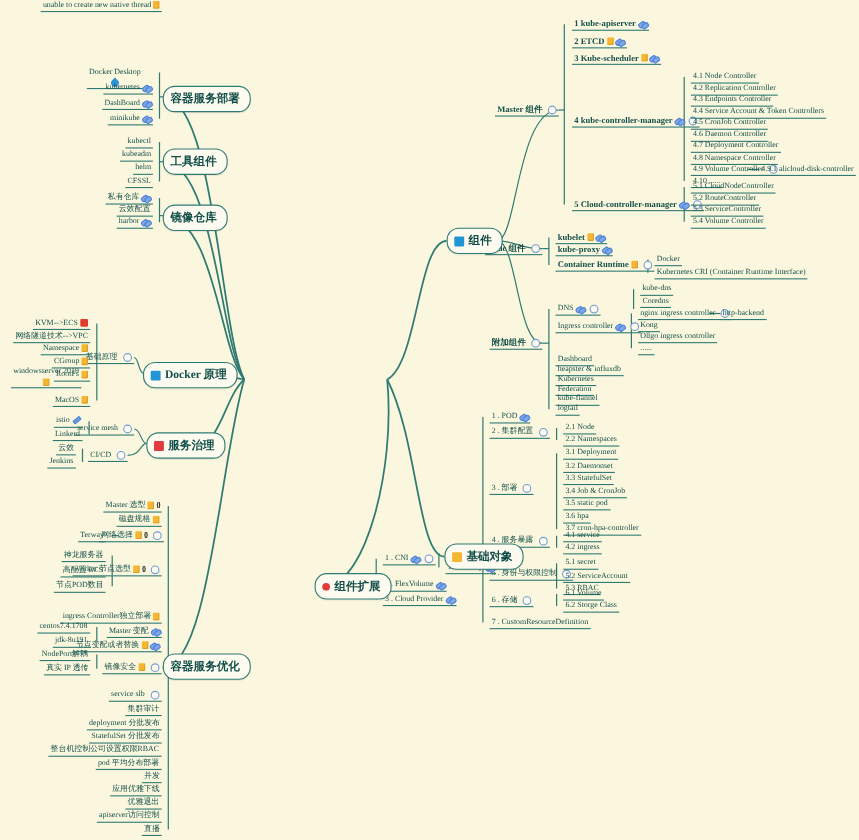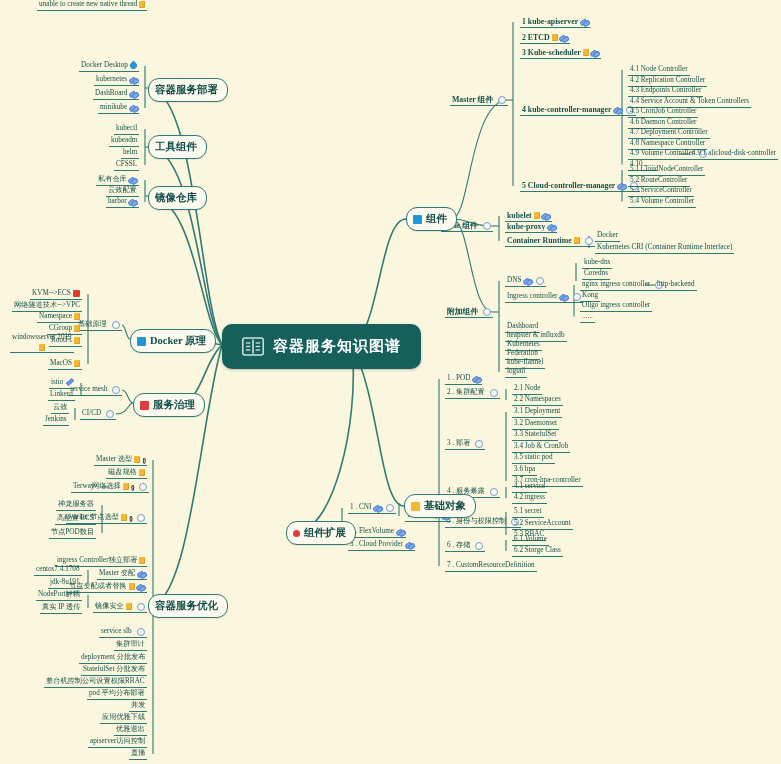--- a/index.html
+++ b/index.html
@@ -141,35 +141,20 @@
       <path d="M 222,345 C 200,310 195,147 148,147" fill="none" stroke="#2f7b73" stroke-width="1.6"></path>
       <path d="M 222,345 C 200,320 195,196 148,196" fill="none" stroke="#2f7b73" stroke-width="1.6"></path>
       <path d="M 222,345 C 205,342 200,339 178,339" fill="none" stroke="#2f7b73" stroke-width="1.6"></path>
       <path d="M 222,345 C 205,360 200,403 181,403" fill="none" stroke="#2f7b73" stroke-width="1.6"></path>
       <path d="M 222,345 C 200,420 190,607 148,607" fill="none" stroke="#2f7b73" stroke-width="1.6"></path>
       <path d="M 352,345 C 380,330 380,219 406,219" fill="none" stroke="#2f7b73" stroke-width="1.6"></path>
       <path d="M 352,345 C 380,400 380,506 404,506" fill="none" stroke="#2f7b73" stroke-width="1.6"></path>
       <path d="M 352,345 C 360,430 330,530 300,530" fill="none" stroke="#2f7b73" stroke-width="1.6"></path>
     </svg>
 
-  <div class="center-node" id="center" style="left:222px;top:324px;">
-    <span class="bookicon">
-      <svg viewBox="0 0 22 19" width="22" height="19">
-        <rect x="0.8" y="1" width="20.4" height="17" rx="2" fill="none" stroke="#cfe3e0" stroke-width="1.5"></rect>
-        <line x1="11" y1="2.5" x2="11" y2="16.5" stroke="#cfe3e0" stroke-width="1.6"></line>
-        <line x1="4" y1="6" x2="8.3" y2="6" stroke="#cfe3e0" stroke-width="1.3"></line>
-        <line x1="4" y1="9.5" x2="8.3" y2="9.5" stroke="#cfe3e0" stroke-width="1.3"></line>
-        <line x1="4" y1="13" x2="8.3" y2="13" stroke="#cfe3e0" stroke-width="1.3"></line>
-        <line x1="13.7" y1="6" x2="18" y2="6" stroke="#cfe3e0" stroke-width="1.3"></line>
-        <line x1="13.7" y1="9.5" x2="18" y2="9.5" stroke="#cfe3e0" stroke-width="1.3"></line>
-        <line x1="13.7" y1="13" x2="18" y2="13" stroke="#cfe3e0" stroke-width="1.3"></line>
-      </svg>
-    </span>
-    <span>容器服务知识图谱</span>
-  </div>
 
   <div class="l1" id="b-deploy" style="left:148px;top:78px;">
     <span>容器服务部署</span>
   </div>
 
   <div class="l1" id="b-tools" style="left:148px;top:135px;">
     <span>工具组件</span>
   </div>
 
   <div class="l1" id="b-registry" style="left:148px;top:186px;">
@@ -447,21 +432,21 @@
         <span class="ic ic-link"></span>
       </div>
       <div class="n " style="top: 498px; left: 405px;">
         <span>1.1 Fulenel</span>
         <span class="ic ic-link"></span>
       </div>
       <div class="n " style="top: 511px; left: 405px;">
         <span>1.2 Terway</span>
         <span class="ic ic-link"></span>
       </div>
-      <div class="n " style="top: 61px; left: 79px;">
+      <div class="n " style="top: 61px; left: 79px; flex-direction: column;">
         <span>Docker Desktop</span>
         <span class="ic ic-drop"></span>
       </div>
       <div class="n " style="top: 75px; left: 94px;">
         <span>kubernetes</span>
         <span class="ic ic-link"></span>
       </div>
       <div class="n " style="top: 89px; left: 93px;">
         <span>DashBoard</span>
         <span class="ic ic-link"></span>

